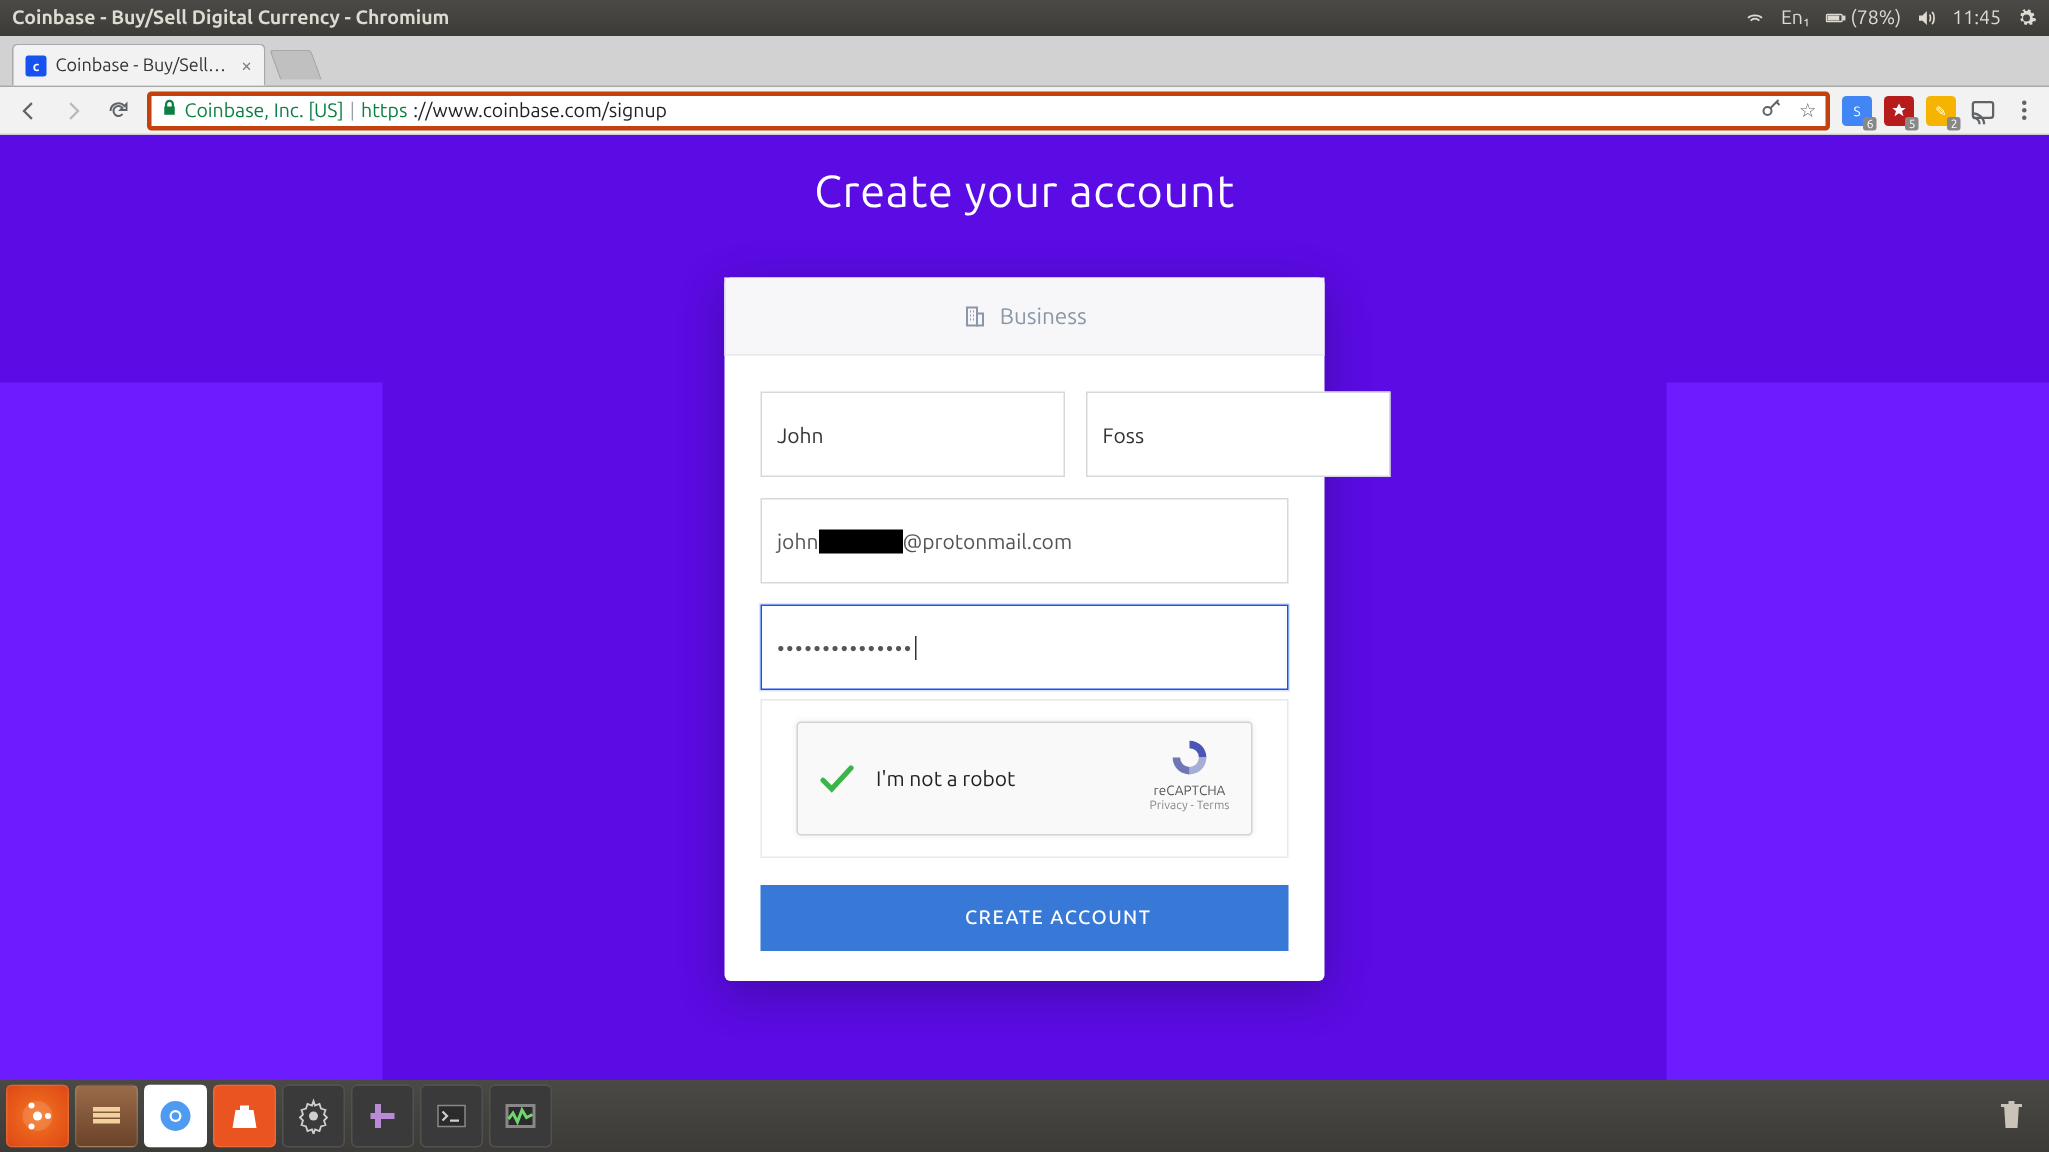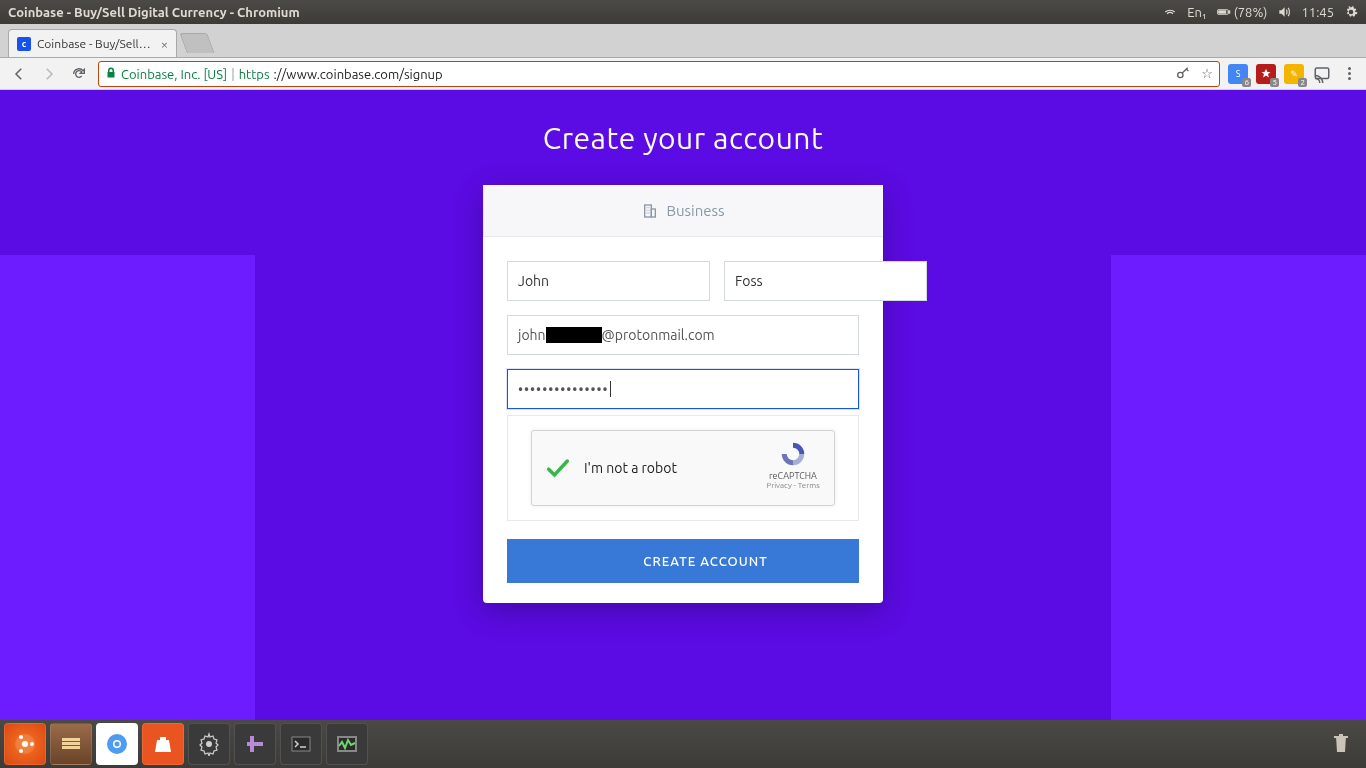--- a/index.html
+++ b/index.html
@@ -16,53 +16,53 @@
   .tabstrip { height:34px; background:#d2d2d2; display:flex; align-items:flex-end; padding-left:8px; border-bottom:1px solid #a9a9a9; }
   .tab { height:28px; background:#f2f2f2; border:1px solid #a9a9a9; border-bottom:none; border-top-left-radius:4px; border-top-right-radius:4px; display:flex; align-items:center; padding:0 8px; font-size:12px; color:#333; gap:6px; max-width:190px; position:relative; }
   .tab .favicon { width:14px; height:14px; background:#1652f0; border-radius:2px; display:flex; align-items:center; justify-content:center; color:#fff; font-size:9px; font-weight:bold; }
   .tab .tab-close { font-size:13px; color:#777; margin-left:4px; cursor:pointer; }
   .newtab { width:28px; height:20px; background:#c0c0c0; margin-left:6px; margin-bottom:4px; border-radius:3px 3px 0 0; transform:skewX(20deg); border:1px solid #a9a9a9; border-bottom:none; }
 
   
   .toolbar { height:32px; background:#f2f2f2; display:flex; align-items:center; padding:0 8px; gap:8px; border-bottom:1px solid #cfcfcf; }
   .nav-btn { width:22px; height:22px; display:flex; align-items:center; justify-content:center; color:#5f6368; }
   .nav-btn.disabled { color:#b9b9b9; }
-  .omnibox { flex:1; height:26px; background:#fff; border:1px solid #c2410c; border-radius:3px; display:flex; align-items:center; padding:0 6px; font-size:13px; gap:4px; }
+  .omnibox { flex:1; height:26px; background:#fff; border:3px solid #c2410c; border-radius:3px; display:flex; align-items:center; padding:0 6px; font-size:13px; gap:4px; }
   .lock-icon { color:#0b8043; }
   .ev-text { color:#0b8043; }
   .url-secure { color:#0b8043; }
   .url-rest { color:#202124; }
   .omni-right { display:flex; align-items:center; gap:10px; margin-left:auto; }
   .ext-icons { display:flex; align-items:center; gap:8px; }
   .ext { width:20px; height:20px; background:#555; border-radius:3px; color:#fff; font-size:9px; display:flex; align-items:center; justify-content:center; position:relative; }
   .ext.blue { background:#4285f4; }
   .ext.red { background:#b71c1c; }
   .ext.yellow { background:#f4b400; }
   .ext-badge { position:absolute; bottom:-3px; right:-3px; background:#888; color:#fff; font-size:8px; padding:0 2px; border-radius:2px; }
   .menu-dots { width:18px; display:flex; flex-direction:column; align-items:center; gap:2px; }
   .menu-dots div { width:3px; height:3px; background:#5f6368; border-radius:50%; }
 
   
   .viewport { position:relative; width:1366px; height:calc(768px - 24px - 34px - 32px - 48px); overflow:hidden; background:#fff; }
   .purple-bg { position:absolute; inset:0; background:#5b0be3; }
-  .page-title { position:relative; text-align:center; color:#fff; font-size:30px; font-weight:400; letter-spacing:0.5px; padding-top:31px; }
+  .page-title { position:relative; text-align:center; color:#fff; font-size:30px; font-weight:400; letter-spacing:0.5px; padding-top:20px; }
   .side-block { position:absolute; width:255px; height:470px; background:#6c1cff; top:165px; }
   .side-block.left { left:0; }
   .side-block.right { right:0; }
 
   .card { position:absolute; top:95px; left:50%; transform:translateX(-50%); width:400px; background:#fff; border-radius:4px; box-shadow:0 8px 30px rgba(0,0,0,0.25); }
   .tabs { display:flex; height:52px; }
   .tab-pane { flex:1; display:flex; align-items:center; justify-content:center; gap:8px; font-size:15px; cursor:pointer; }
   .tab-pane.active { color:#5b0be3; font-weight:500; }
   .tab-pane.inactive { color:#8a97a8; background:#f7f7f9; border-left:1px solid #e6e8eb; border-bottom:1px solid #e6e8eb; }
   .tab-pane svg { width:16px; height:16px; }
 
   .form { padding:24px 24px 20px 24px; }
   .row { display:flex; gap:14px; margin-bottom:14px; }
-  .field { flex:1; height:40px; border:1px solid #d4d9de; background:#fff; padding:0 10px; font-size:14px; color:#333; outline:none; }
+  .field { flex:1; height:57px; border:1px solid #d4d9de; background:#fff; padding:0 10px; font-size:14px; color:#333; outline:none; }
   .field.full { width:100%; }
   .field.focused { border:1px solid #1652f0; box-shadow:0 0 0 1px rgba(22,82,240,0.15); }
   .pw-dots { font-family:monospace; letter-spacing:1px; }
   .cursor { display:inline-block; width:1px; height:16px; background:#333; vertical-align:middle; margin-left:1px; }
 
   .strength-wrap { display:flex; align-items:center; gap:14px; margin-top:8px; margin-bottom:20px; }
   .strength-bar { flex:1; display:flex; gap:3px; }
   .strength-seg { flex:1; height:3px; background:#3bb54a; }
   .strength-label { color:#3bb54a; font-size:11px; font-weight:bold; letter-spacing:1px; }
 

